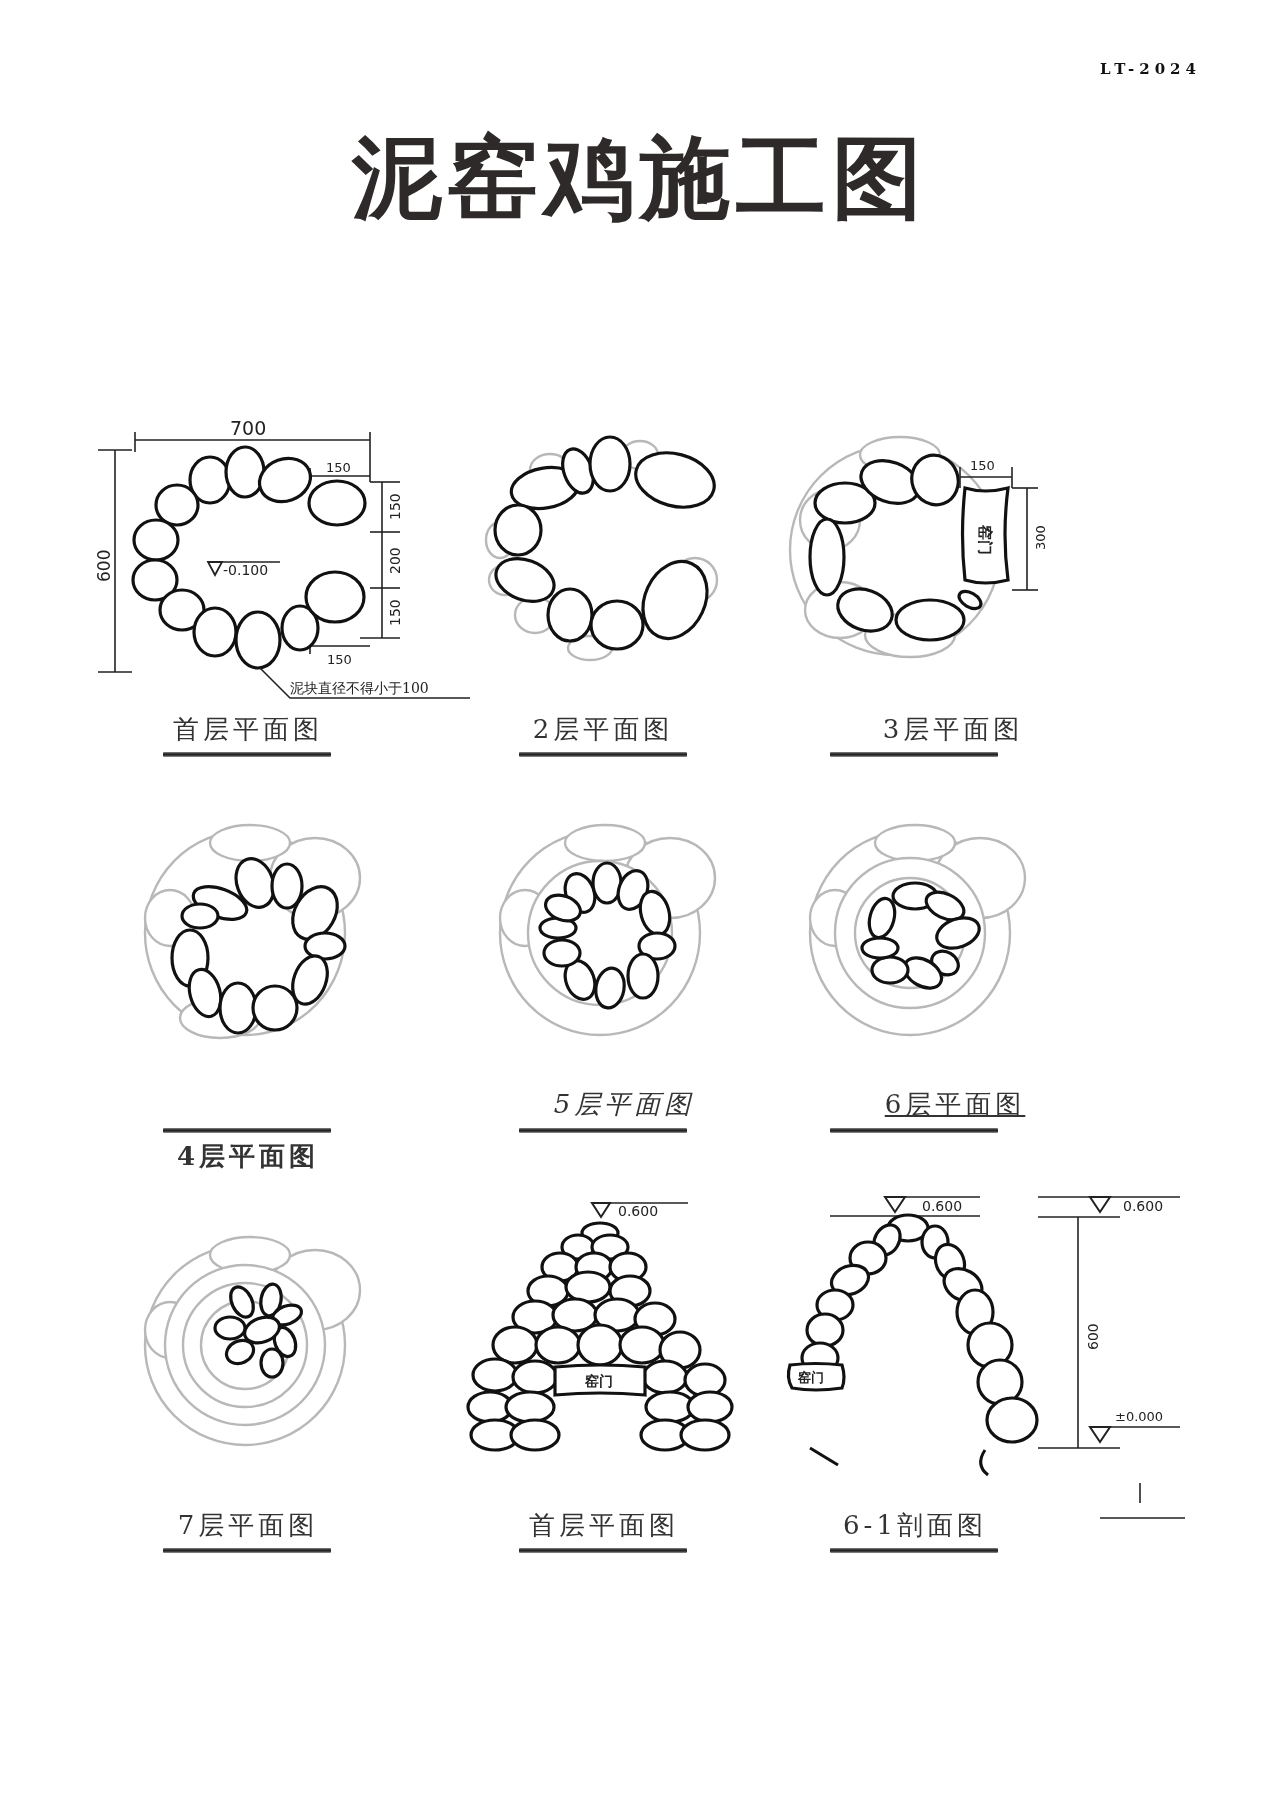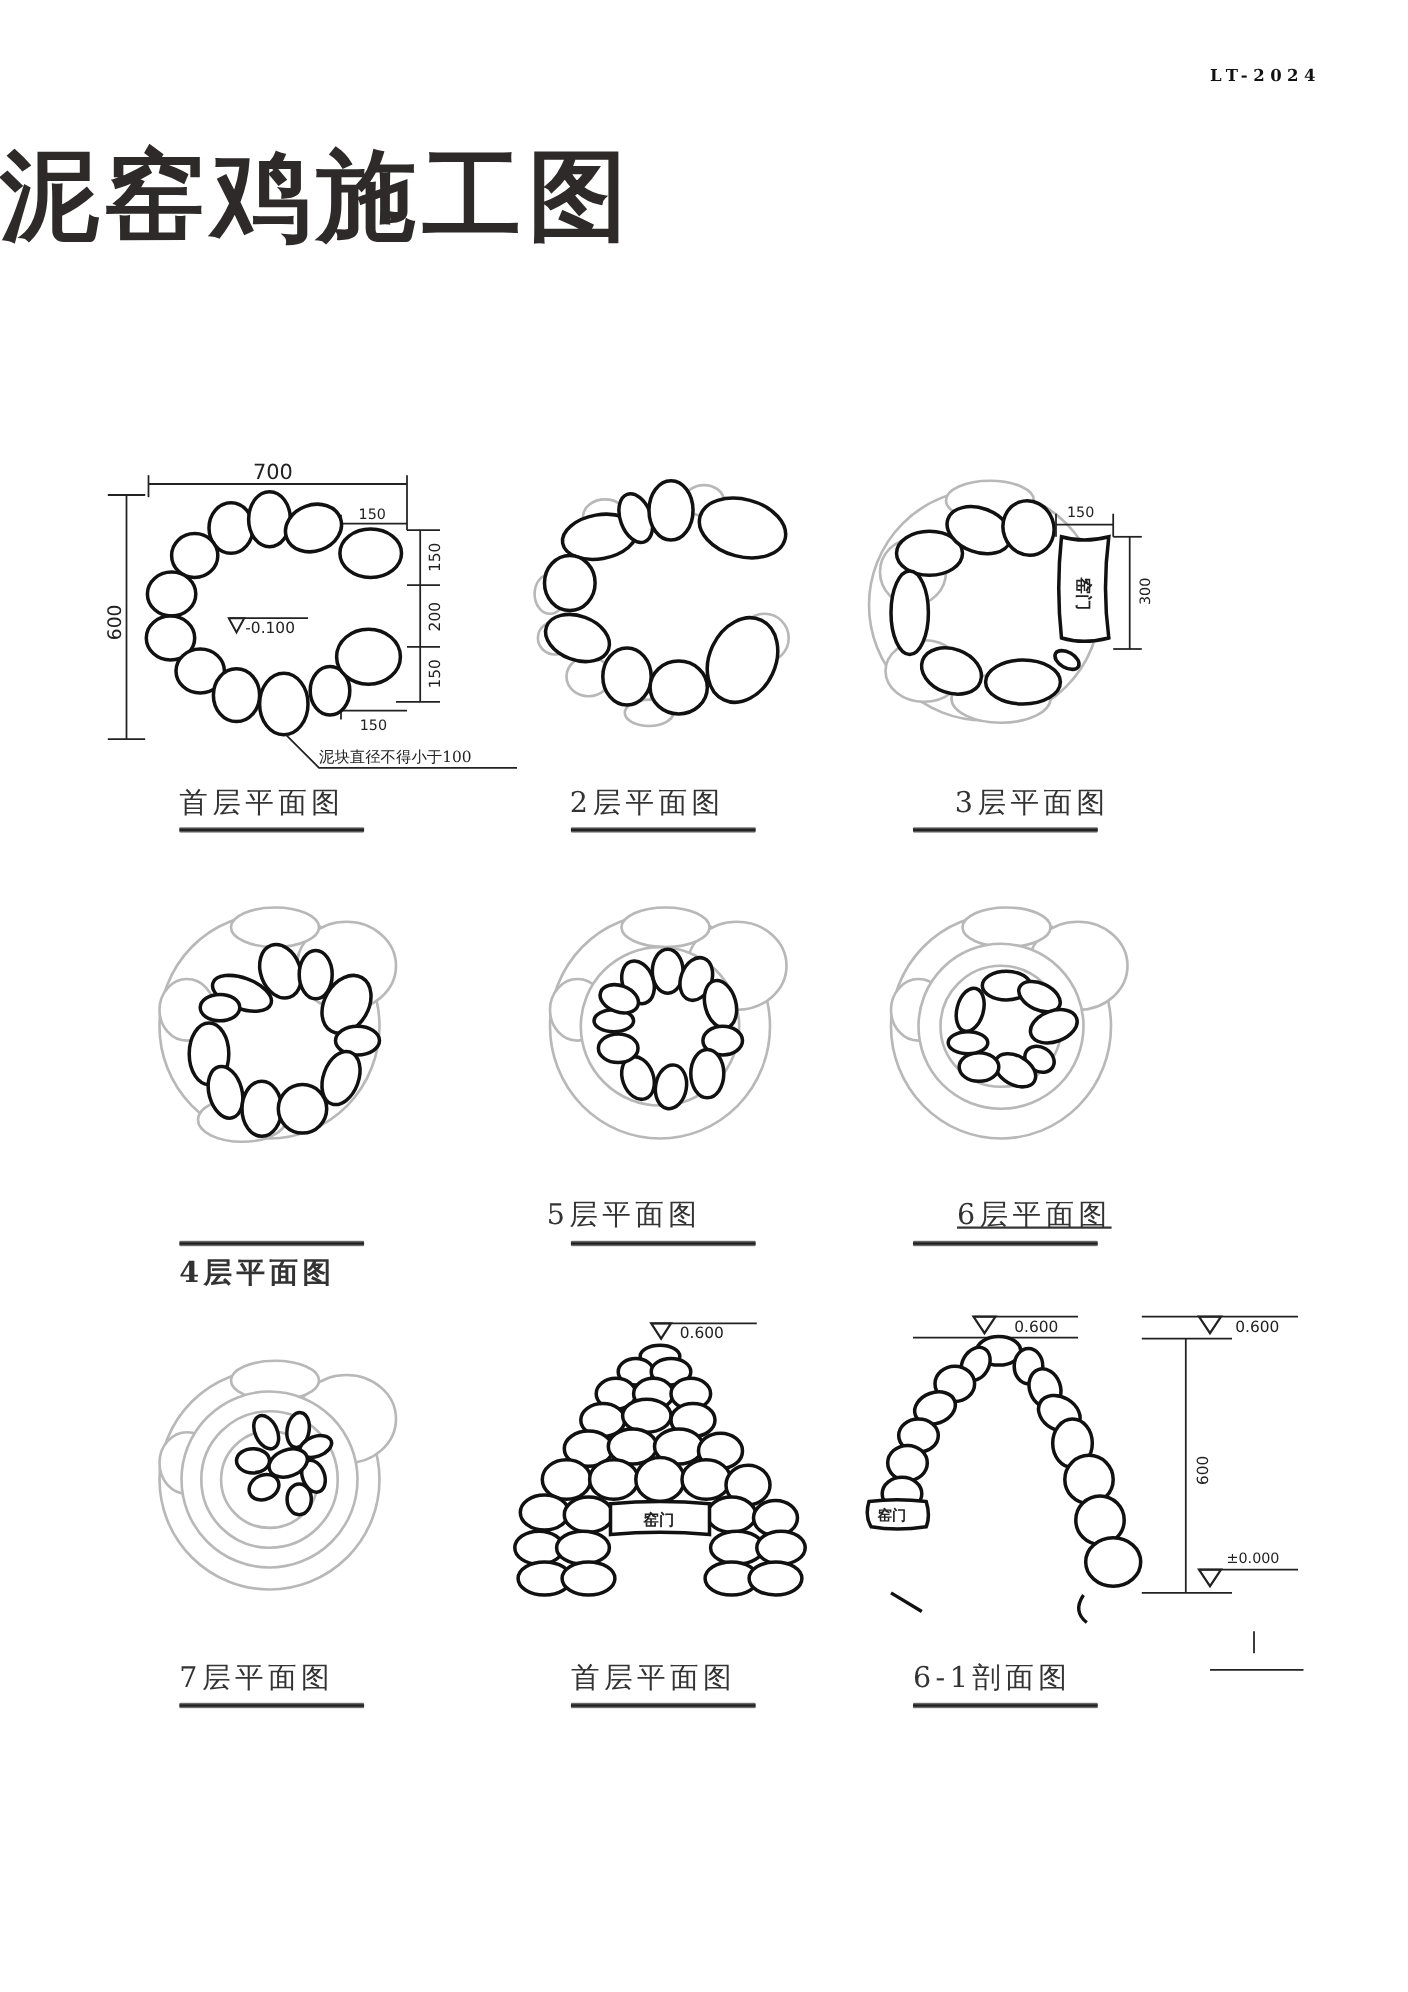--- a/index.html
+++ b/index.html
@@ -1,21 +1,21 @@
 <!DOCTYPE html>
 <html><head>
 <meta charset="utf-8">
 <style>
   html, body { margin:0; padding:0; background:#ffffff; }
   body { width:1280px; height:1811px; position:relative; overflow:hidden; font-family:"DejaVu Sans", sans-serif; color:#1a1a1a; }
   .code { position:absolute; top:60px; left:1100px; font-family:"DejaVu Serif", serif; font-weight:bold; font-size:15px; letter-spacing:5px; color:#111; }
-  .title { position:absolute; top:118px; left:0; width:1280px; font-family:"DejaVu Sans", sans-serif; font-weight:bold; font-size:90px; letter-spacing:6px; color:#2e2a2a; }
+  .title { position:absolute; top:118px; left:0; width:1280px; text-align:center; font-family:"DejaVu Sans", sans-serif; font-weight:bold; font-size:90px; letter-spacing:6px; color:#2e2a2a; }
   .panel { position:absolute; width:300px; height:300px; }
   .panel svg { position:absolute; left:0; top:0; overflow:visible; }
-  .caption { position:absolute; width:170px; font-family:"DejaVu Serif", serif; font-size:26px; letter-spacing:4px; color:#333; }
+  .caption { position:absolute; width:170px; text-align:center; font-family:"DejaVu Serif", serif; font-size:26px; letter-spacing:4px; color:#333; }
   .underline { position:absolute; width:168px; height:5px; background:linear-gradient(#888,#222 40%,#222 60%,#999); border-radius:1px; }
   .dim-text { font-family:"DejaVu Sans", sans-serif; fill:#222; }
   .note-text { font-family:"DejaVu Serif", serif; fill:#222; }
   .stone { fill:#fff; stroke:#111; stroke-width:3.2; }
   .ghost { fill:#fff; stroke:#b8b8b8; stroke-width:2.4; }
   .line { stroke:#222; stroke-width:1.6; fill:none; }
 </style>
 </head>
 <body>
 
@@ -165,21 +165,21 @@
     <ellipse class="stone" cx="170" cy="95" rx="14" ry="22" transform="rotate(-15 170 95)"></ellipse>
     <ellipse class="stone" cx="172" cy="128" rx="18" ry="13"></ellipse>
     <ellipse class="stone" cx="158" cy="158" rx="15" ry="22"></ellipse>
     <ellipse class="stone" cx="125" cy="170" rx="14" ry="20" transform="rotate(10 125 170)"></ellipse>
     <ellipse class="stone" cx="95" cy="162" rx="14" ry="20" transform="rotate(-20 95 162)"></ellipse>
     <ellipse class="stone" cx="77" cy="135" rx="18" ry="13"></ellipse>
     <ellipse class="stone" cx="73" cy="110" rx="18" ry="10"></ellipse>
     <ellipse class="stone" cx="78" cy="90" rx="18" ry="12" transform="rotate(20 78 90)"></ellipse>
   </svg>
 </div>
-<div class="caption" style="left:497px;top:1087px;">5层平面图</div>
+<div class="caption" style="left:539px;top:1087px;font-style:italic;">5层平面图</div>
 <div class="underline" style="left:519px;top:1128px;"></div>
 
 <div class="panel" style="left:795px;top:818px;">
   <svg width="260" height="250">
     <ellipse class="ghost" cx="115" cy="115" rx="100" ry="102"></ellipse>
     <ellipse class="ghost" cx="40" cy="100" rx="25" ry="28"></ellipse>
     <ellipse class="ghost" cx="185" cy="60" rx="45" ry="40"></ellipse>
     <ellipse class="ghost" cx="120" cy="25" rx="40" ry="18"></ellipse>
     <ellipse class="ghost" cx="115" cy="115" rx="75" ry="75"></ellipse>
     <ellipse class="ghost" cx="115" cy="115" rx="55" ry="55"></ellipse>

